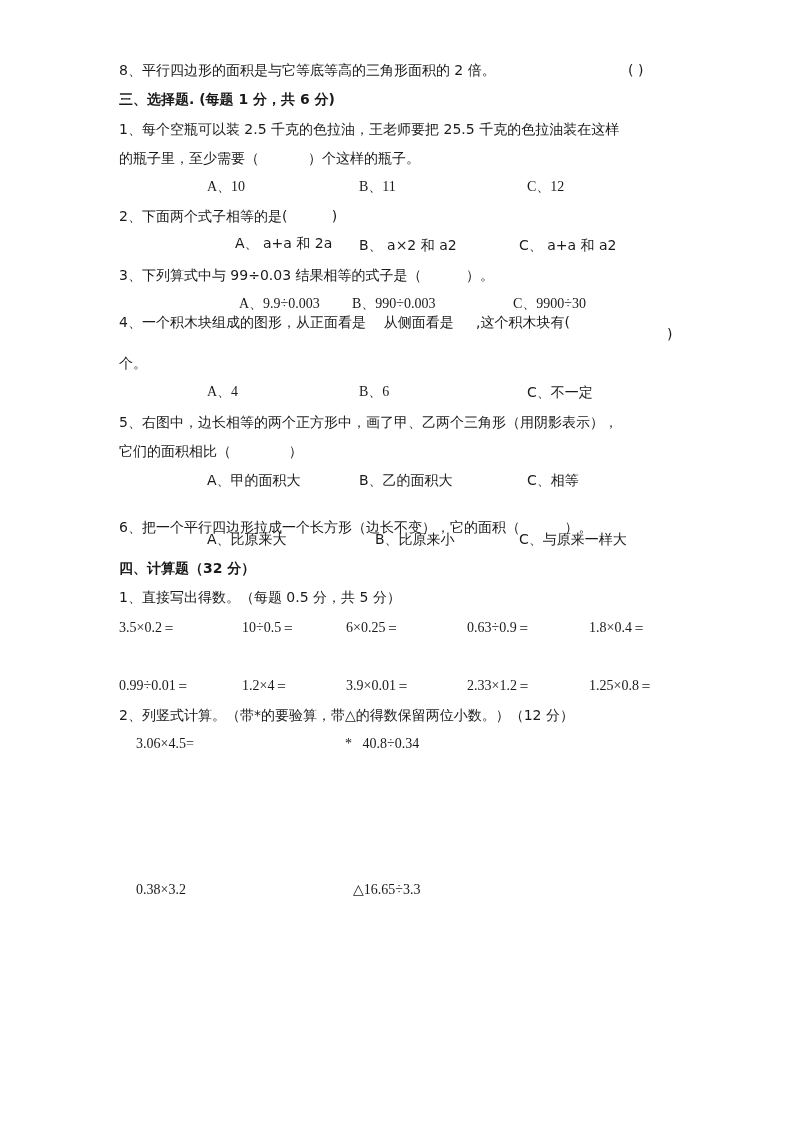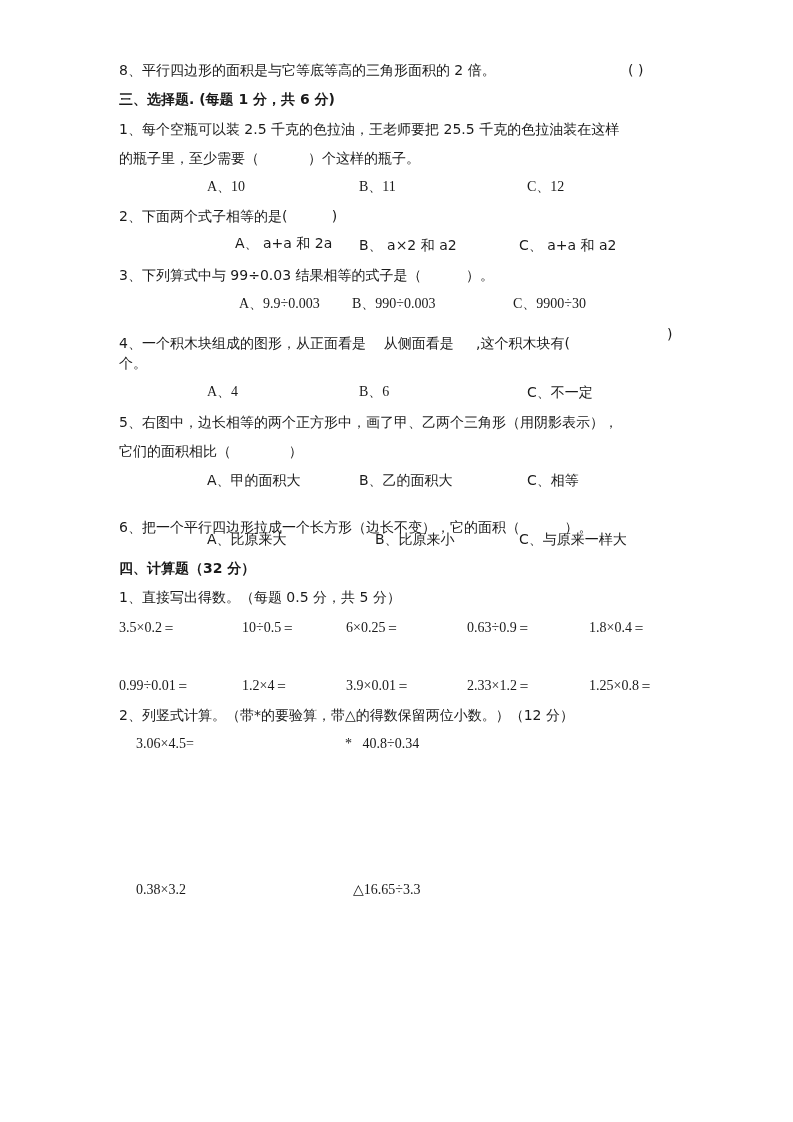--- a/index.html
+++ b/index.html
@@ -28,21 +28,21 @@
 <div class="line" style="top:207px;">2、下面两个式子相等的是(          )</div>
 <div class="opt" style="left:207px;top:234px;margin-left:28px;">A、 a+a 和 2a</div>
 <div class="opt" style="left:359px;top:236px;">B、 a×2 和 a2</div>
 <div class="opt" style="left:519px;top:236px;">C、 a+a 和 a2</div>
 
 <div class="line" style="top:266px;">3、下列算式中与 99÷0.03 结果相等的式子是（          ）。</div>
 <div class="opt serif" style="left:207px;top:295px;margin-left:32px;">A、9.9÷0.003</div>
 <div class="opt serif" style="left:352px;top:295px;">B、990÷0.003</div>
 <div class="opt serif" style="left:513px;top:295px;">C、9900÷30</div>
 
-<div class="line" style="top:334px;text-align:right;">4、一个积木块组成的图形，从正面看是    从侧面看是     ,这个积木块有(</div>
+<div class="line" style="top:313px;text-align:right;">4、一个积木块组成的图形，从正面看是    从侧面看是     ,这个积木块有(</div>
 <div class="paren" style="left:667px;top:325px;">)</div>
 <div class="line" style="top:354px;">个。</div>
 <div class="opt serif" style="left:207px;top:383px;">A、4</div>
 <div class="opt serif" style="left:359px;top:383px;">B、6</div>
 <div class="opt" style="left:527px;top:383px;">C、不一定</div>
 
 <div class="line" style="top:413px;">5、右图中，边长相等的两个正方形中，画了甲、乙两个三角形（用阴影表示），</div>
 <div class="line" style="top:442px;">它们的面积相比（             ）</div>
 <div class="opt" style="left:207px;top:471px;">A、甲的面积大</div>
 <div class="opt" style="left:359px;top:471px;">B、乙的面积大</div>

